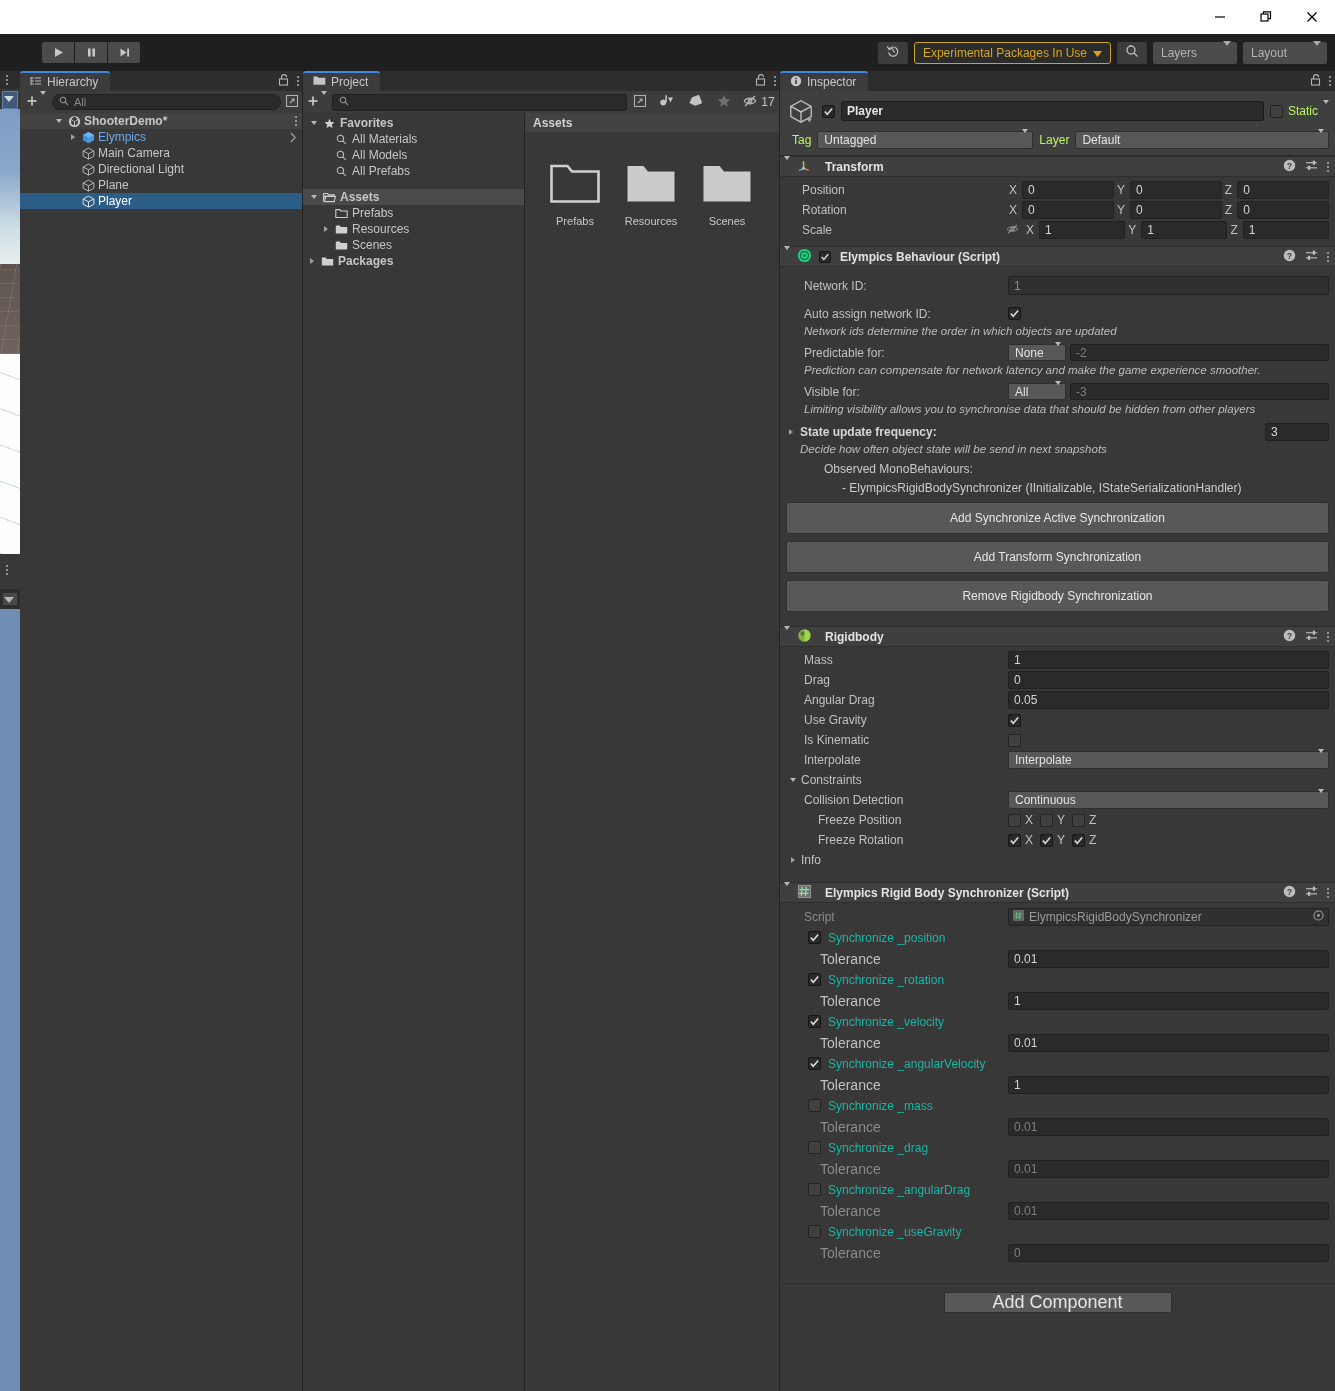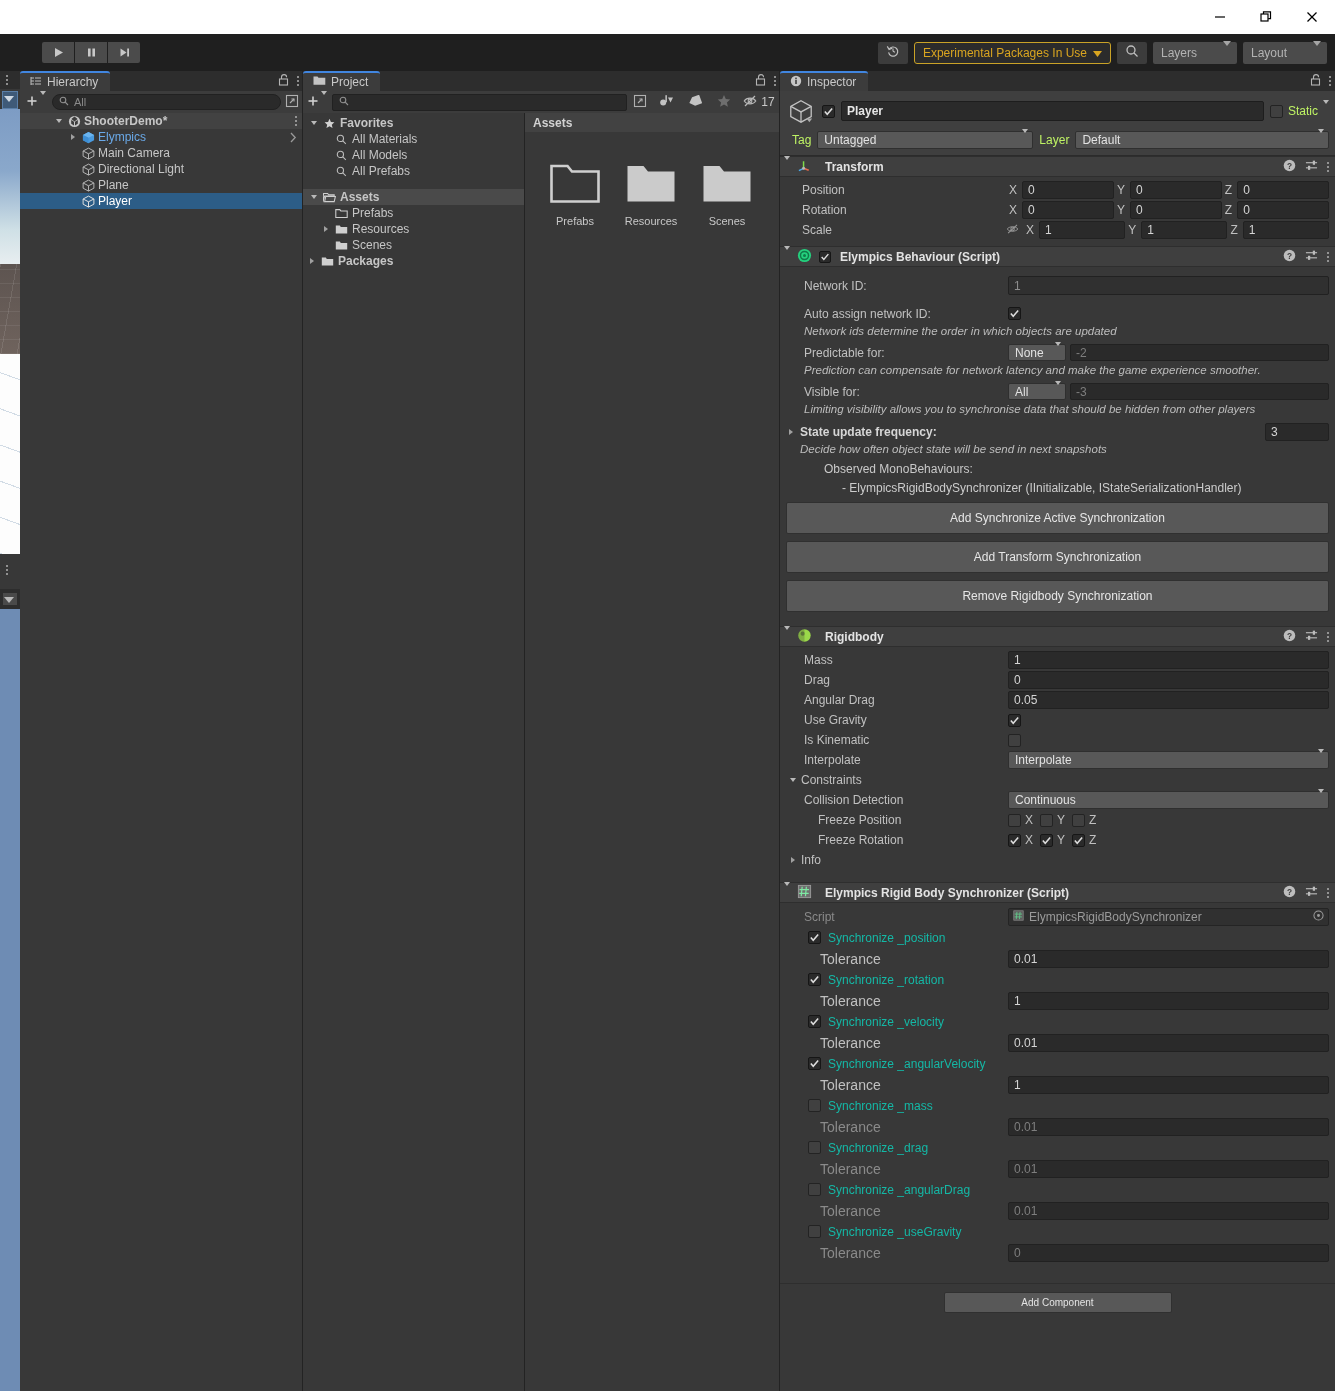--- a/index.html
+++ b/index.html
@@ -219,21 +219,21 @@
   .objfield {
     flex: 1; height: 18px; background: #303030; border: 1px solid #242424; border-radius: 2px;
     display: flex; align-items: center; padding: 0 4px; gap: 5px; color: #9a9a9a; font-size: 12px;
     position: relative;
   }
   .objfield .pickdot { position: absolute; right: 4px; }
 
   .addcomp-wrap { display: flex; justify-content: center; margin-top: 14px; padding-top: 8px; border-top: 1px solid #2e2e2e; }
   .addcomp {
     width: 228px; height: 21px; background: #585858; border: 1px solid #303030; border-radius: 2px;
-    display: flex; align-items: center; justify-content: center; color: #e4e4e4; font-size: 10px;
+    display: flex; align-items: center; justify-content: center; color: #e4e4e4; font-size: 18px;
   }
 
   .vline { position: absolute; top: 71px; width: 1px; height: 1320px; background: #232323; }
   .tri { width: 0; height: 0; }
   .tri-down { border-left: 4px solid transparent; border-right: 4px solid transparent; border-top: 5px solid #a5a5a5; }
   .tri-down-sm { border-left: 3.5px solid transparent; border-right: 3.5px solid transparent; border-top: 4.5px solid #b9b9b9; }
   .tri-right-sm { border-top: 3.5px solid transparent; border-bottom: 3.5px solid transparent; border-left: 4.5px solid #a0a0a0; }
 </style>
 </head>
 <body>

